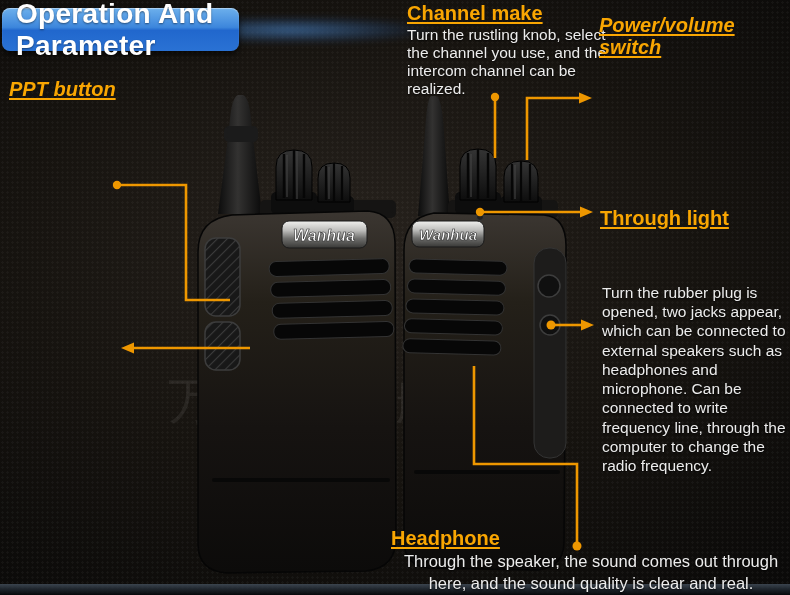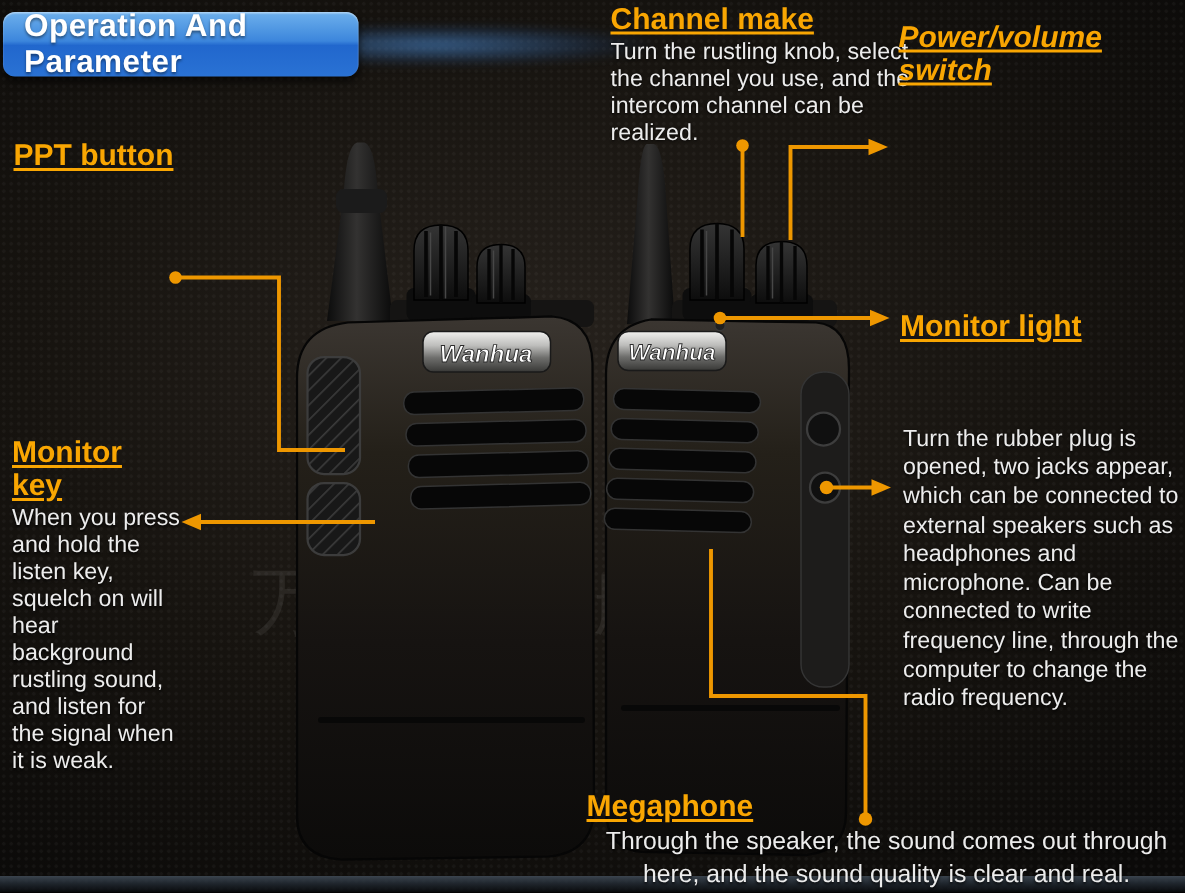--- a/index.html
+++ b/index.html
@@ -12,21 +12,21 @@
   .texture{
     position:absolute;inset:0;pointer-events:none;
     background-image:radial-gradient(rgba(255,255,255,0.035) 1px, transparent 1.3px);
     background-size:5px 5px;
   }
   .banner{
     position:absolute;left:2px;top:8px;width:237px;height:43px;
     border-radius:8px;display:flex;align-items:center;padding-left:14px;box-sizing:border-box;
     background:linear-gradient(to bottom,#6db0ec 0%,#3c86dc 45%,#2167cd 52%,#2a72d4 100%);
     box-shadow:inset 0 1px 1px rgba(255,255,255,.45), 0 3px 6px rgba(0,0,0,.7);
-    color:#fff;font-size:21px;font-weight:700;letter-spacing:.3px;z-index:6;
+    color:#fff;font-size:28px;font-weight:700;letter-spacing:.3px;z-index:6;
     text-shadow:0 1px 2px rgba(0,0,0,.45);
   }
   .banner-glow{
     position:absolute;left:226px;top:16px;width:210px;height:28px;z-index:5;
     background:radial-gradient(ellipse at 30% 50%, rgba(80,150,230,.55), rgba(40,90,160,.18) 55%, transparent 75%);
     filter:blur(3px);pointer-events:none;
   }
   .watermark{
     position:absolute;left:168px;top:368px;width:480px;z-index:2;
     font-size:50px;letter-spacing:26px;color:rgba(255,255,255,0.07);
@@ -36,21 +36,21 @@
   .callout{position:absolute;z-index:7;}
   .co-title{
     margin:0 0 2px 0;font-size:20px;font-weight:700;color:#F9A602;
     text-decoration:underline;text-decoration-thickness:2px;text-underline-offset:2px;
     line-height:1.1;
   }
   .co-desc{
     margin:0;color:#ECECEC;font-size:15.5px;line-height:1.16;
     text-shadow:0 1px 2px rgba(0,0,0,.85);
   }
-  #co-ppt{left:9px;top:93px;width:124px;}
+  #co-ppt{left:9px;top:78px;width:124px;font-style:italic;}
   #co-monitor{left:8px;top:291px;width:112px;}
   #co-channel{left:407px;top:2px;width:208px;}
   #co-power{left:599px;top:14px;width:189px;font-style:italic;}
   #co-power .co-desc{line-height:1.24;}
   #co-status{left:600px;top:207px;width:186px;}
   #co-status .co-desc{line-height:1.3;}
   #co-jack{left:602px;top:283px;width:188px;}
   #co-jack .co-title{word-break:break-all;line-height:1.06;}
   #co-jack .co-desc{line-height:1.24;}
   #co-megaphone{left:391px;top:527px;width:400px;}
@@ -208,41 +208,37 @@
 
   <div class="banner-glow"></div>
   <div class="banner">
     <span>Operation And Parameter</span>
   </div>
 
   <div class="callout" id="co-ppt">
     <h3 class="co-title">PPT button</h3>
   </div>
 
-  <div class="callout" id="co-monitor">
-    <h3 class="co-title">Monitor key</h3>
-    <p class="co-desc">When you press and hold the listen key, squelch on will hear background rustling sound, and listen for the signal when it is weak.</p>
-  </div>
 
   <div class="callout" id="co-channel">
     <h3 class="co-title">Channel make</h3>
     <p class="co-desc">Turn the rustling knob, select the channel you use, and the intercom channel can be realized.</p>
   </div>
 
   <div class="callout" id="co-power">
     <h3 class="co-title">Power/volume switch</h3>
   </div>
 
   <div class="callout" id="co-status">
-    <h3 class="co-title">Monitor light</h3>
+    <h3 class="co-title">Through light</h3>
   </div>
 
   <div class="callout" id="co-jack">
     <p class="co-desc">Turn the rubber plug is opened, two jacks appear, which can be connected to external speakers such as headphones and microphone. Can be connected to write frequency line, through the computer to change the radio frequency.</p>
   </div>
 
   <div class="callout" id="co-megaphone">
-    <h3 class="co-title">Megaphone</h3>
+    <h3 class="co-title">Headphone</h3>
     <p class="co-desc">Through the speaker, the sound comes out through here, and the sound quality is clear and real.</p>
   </div>
 
   <div class="floor"></div>
 </div>
 
 </body></html>

